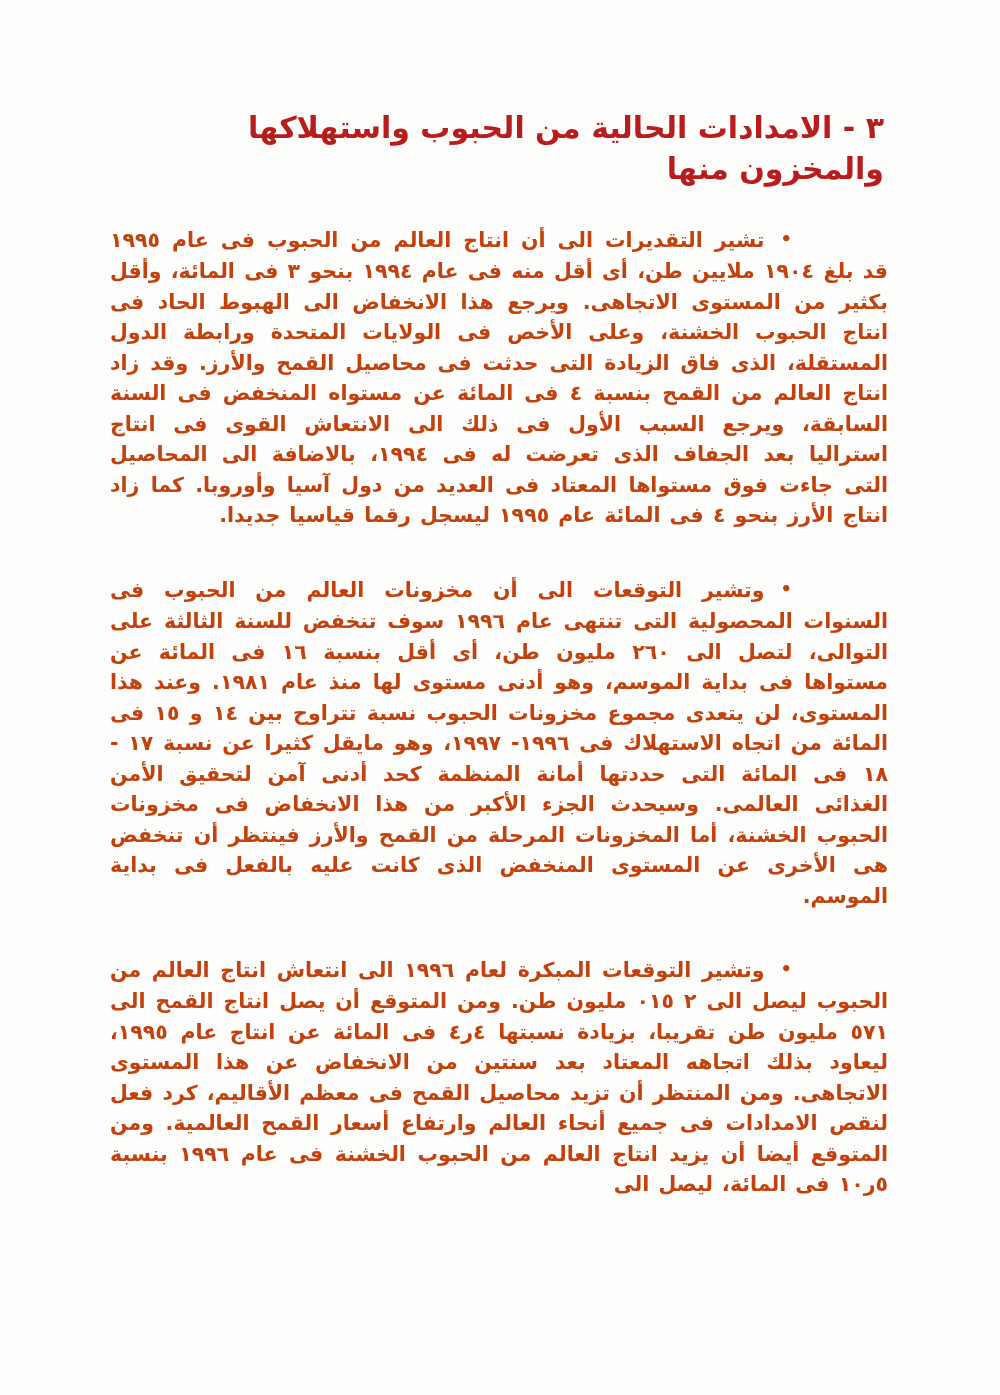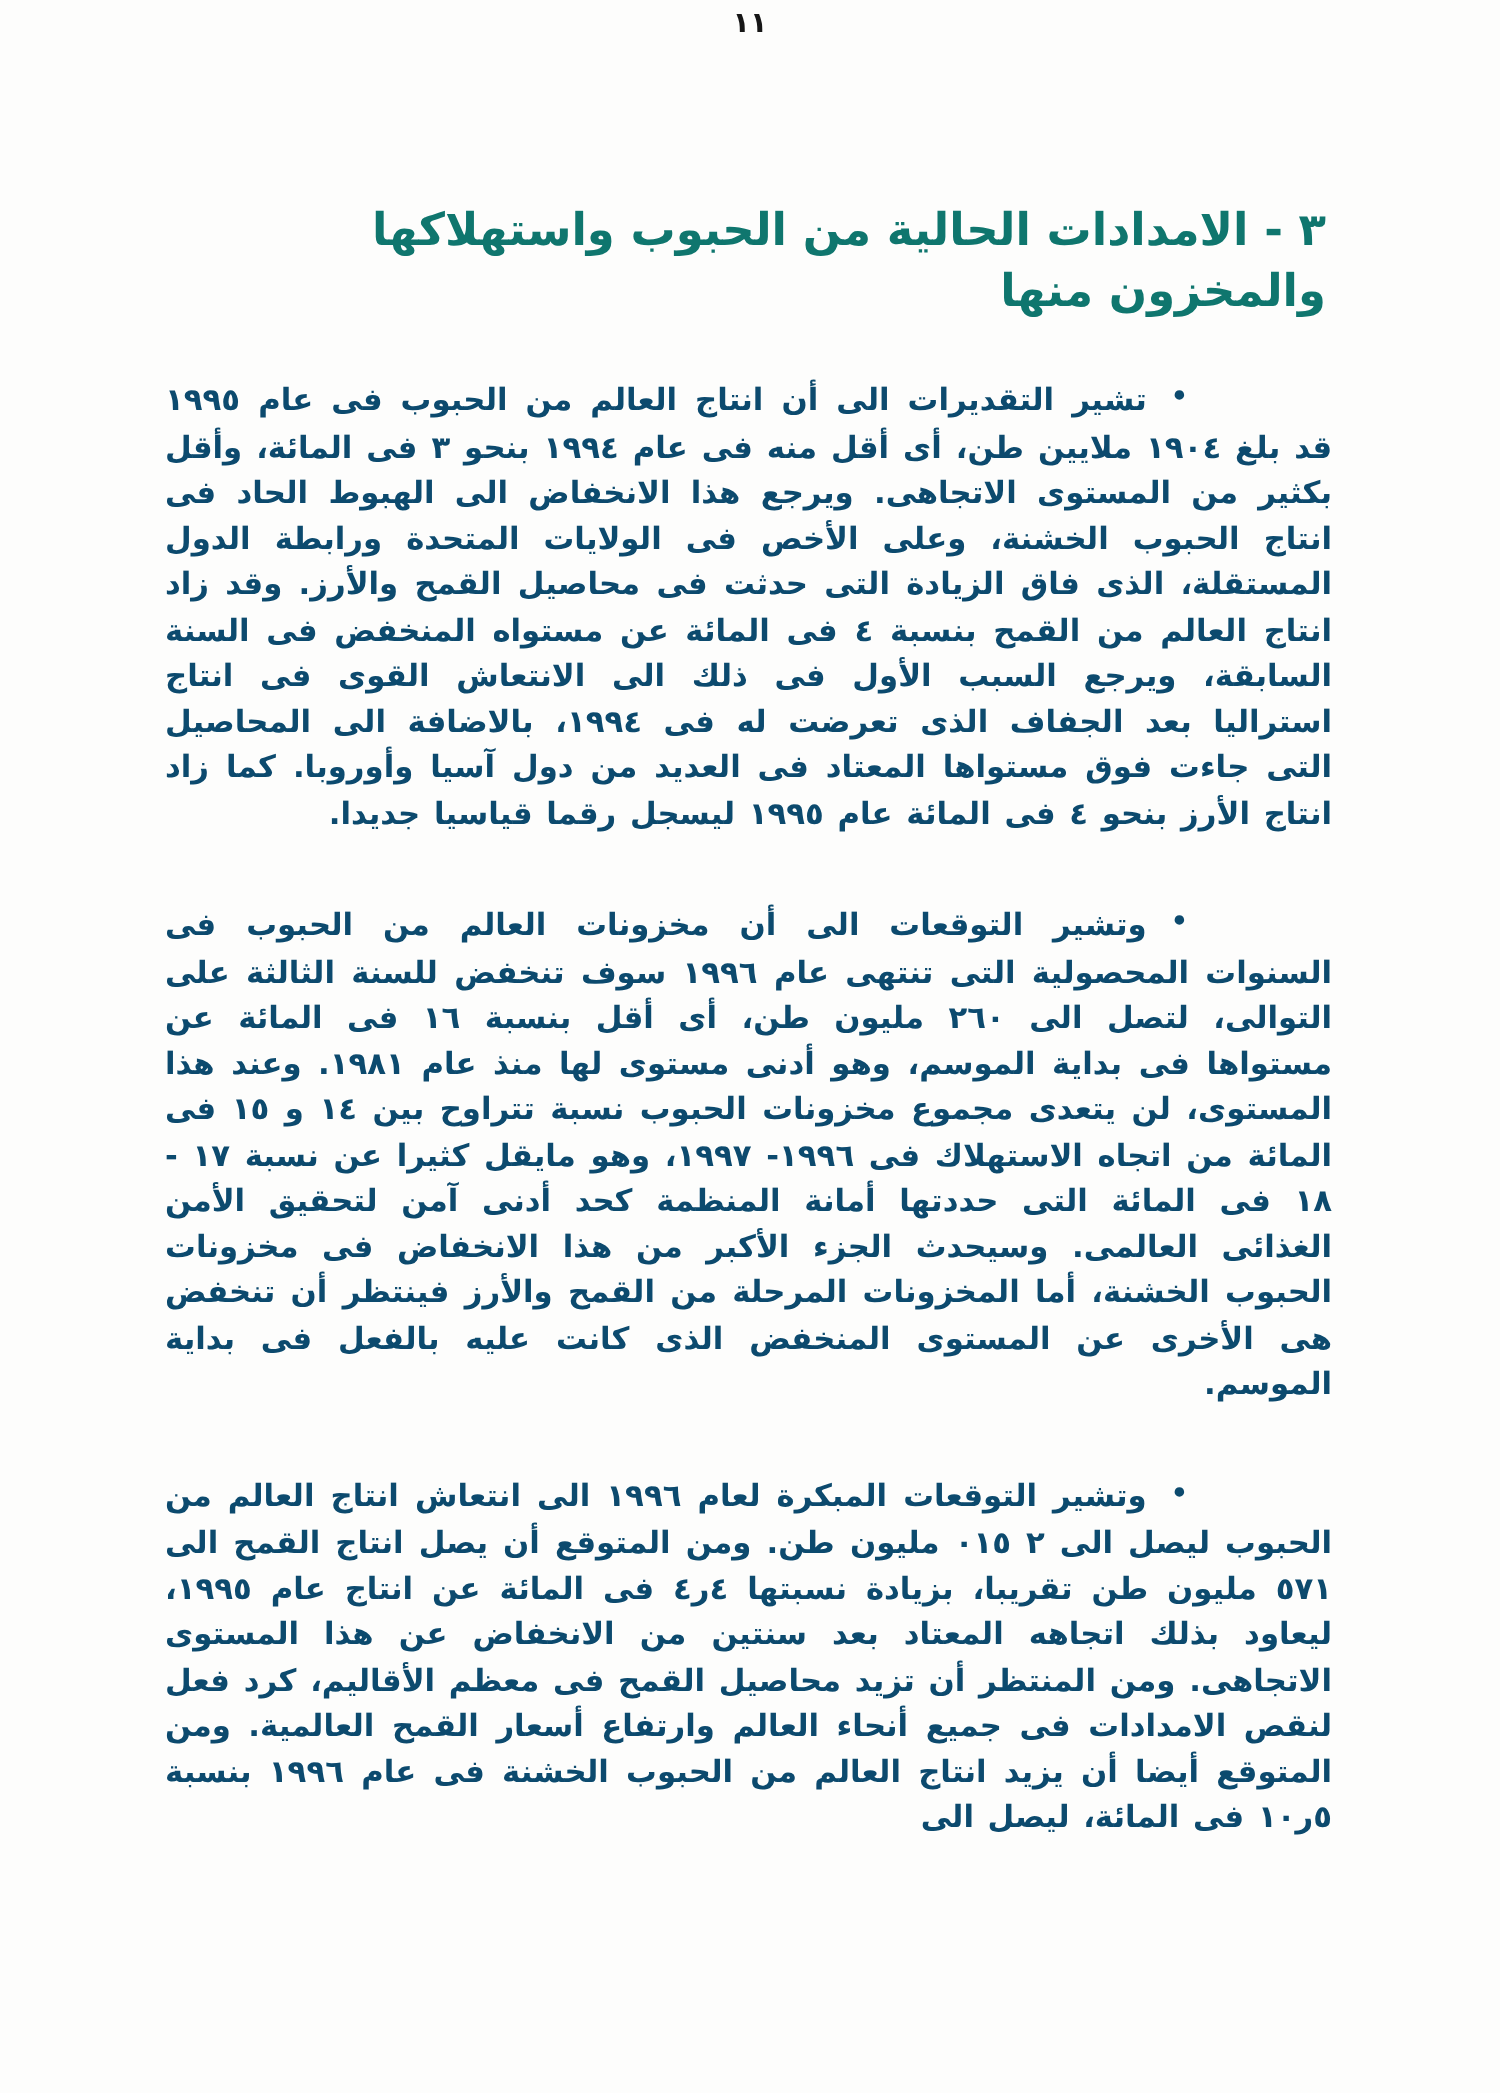--- a/index.html
+++ b/index.html
@@ -29,50 +29,49 @@
   .content {
     padding: 0 112px 0 110px;
     box-sizing: border-box;
   }
   h1.doc-heading {
     margin: 108px 4px 36px 0;
     font-size: 30px;
     line-height: 1.35;
     font-weight: 700;
     text-align: right;
-    color: #0f766e;
+    color: #b91c1c;
   }
   p.para {
     margin: 0 0 44px 0;
     font-size: 20.5px;
     font-weight: 700;
     line-height: 30.5px;
     text-align: justify;
     text-indent: 96px;
     word-spacing: 2px;
-    color: #0c4a6e;
+    color: #c2410c;
   }
   p.para:last-child {
     margin-bottom: 14px;
   }
   .bullet {
     display: inline-block;
     text-indent: 0;
     margin-inline-end: 16px;
     font-size: 18px;
     vertical-align: middle;
     transform: translateY(-2px);
   }
 </style>
 </head>
 <body>
 
 <div class="page">
 
-  <div class="page-number">١١</div>
 
   <div class="content">
 
     <h1 class="doc-heading">٣ - الامدادات الحالية من الحبوب واستهلاكها والمخزون منها</h1>
 
     <p class="para">
       <span class="bullet">•</span><span>تشير التقديرات الى أن انتاج العالم من الحبوب فى عام ١٩٩٥ قد بلغ ١٩٠٤ ملايين طن، أى أقل منه فى عام ١٩٩٤ بنحو ٣ فى المائة، وأقل بكثير من المستوى الاتجاهى. ويرجع هذا الانخفاض الى الهبوط الحاد فى انتاج الحبوب الخشنة، وعلى الأخص فى الولايات المتحدة ورابطة الدول المستقلة، الذى فاق الزيادة التى حدثت فى محاصيل القمح والأرز. وقد زاد انتاج العالم من القمح بنسبة ٤ فى المائة عن مستواه المنخفض فى السنة السابقة، ويرجع السبب الأول فى ذلك الى الانتعاش القوى فى انتاج استراليا بعد الجفاف الذى تعرضت له فى ١٩٩٤، بالاضافة الى المحاصيل التى جاءت فوق مستواها المعتاد فى العديد من دول آسيا وأوروبا.  كما زاد انتاج الأرز بنحو ٤ فى المائة عام ١٩٩٥ ليسجل رقما قياسيا جديدا.</span>
     </p>
 
     <p class="para">

